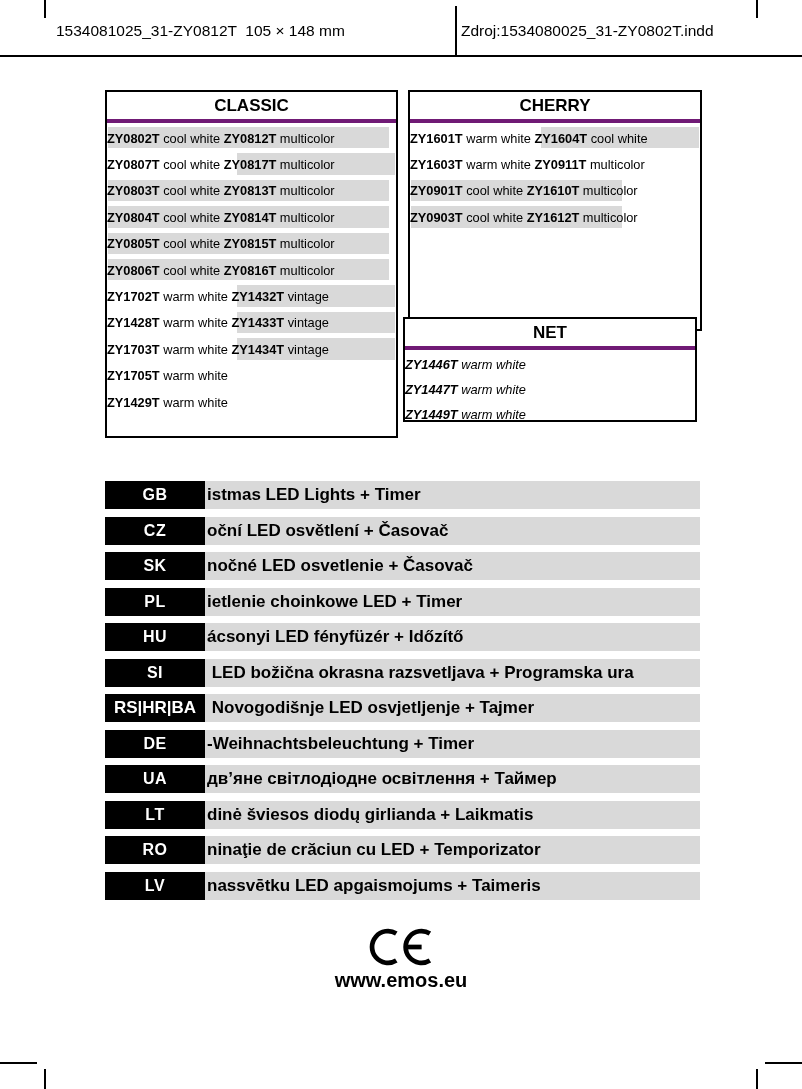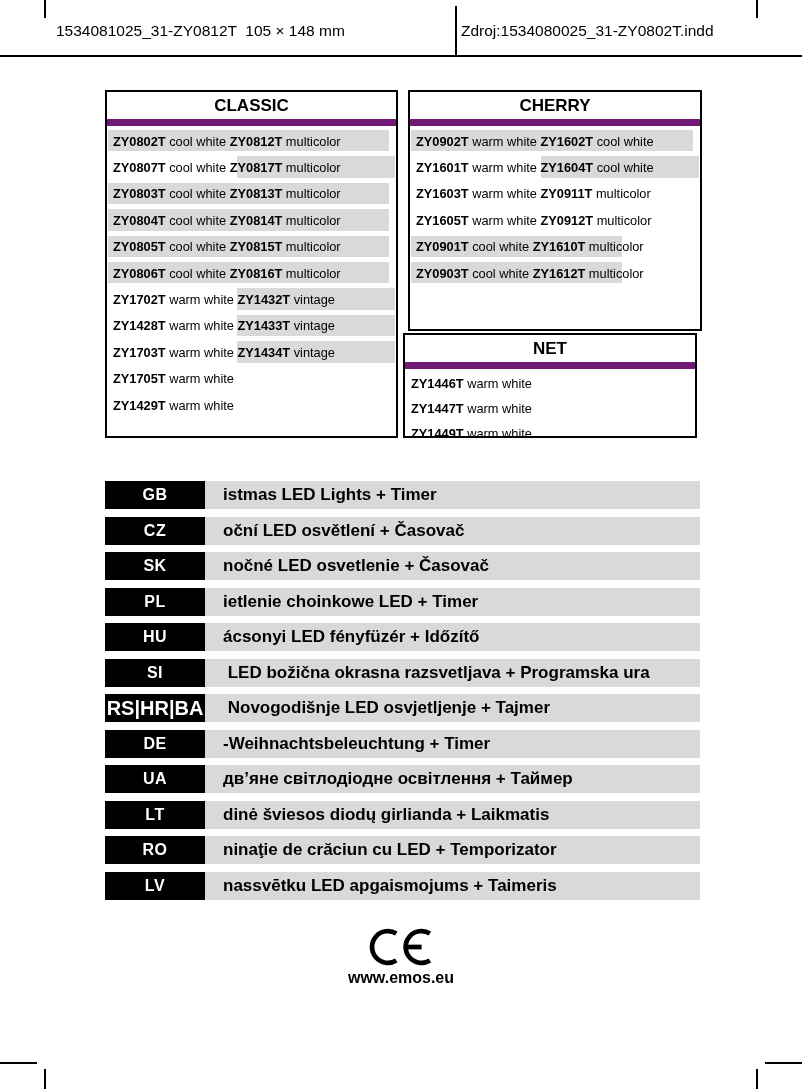--- a/index.html
+++ b/index.html
@@ -5,41 +5,41 @@
   html,body{margin:0;padding:0;background:#fff;}
   .page{position:relative;width:802px;height:1089px;background:#fff;color:#000;
         font-family:"Liberation Sans",sans-serif;overflow:hidden;
         --hl:#d9d9d9;--bar:#d9d9d9;--badge:#000;}
   .mark{position:absolute;background:#000;}
   .slug{position:absolute;font-size:15.5px;white-space:pre;}
   .slug-left{left:56px;top:22px;}
   .slug-right{left:461px;top:22px;}
 
   .table-box{position:absolute;border:2px solid #000;background:#fff;box-sizing:border-box;}
-  .thead{height:27px;border-bottom:7px solid #701a75;display:flex;align-items:center;justify-content:center;
+  .thead{height:27px;border-bottom:4px solid #701a75;display:flex;align-items:center;justify-content:center;
          font-weight:bold;font-size:17px;}
   .rows{padding-top:2px;overflow:hidden;}
-  .prod-row{position:relative;height:26.4px;display:flex;align-items:center;padding-left:6px;font-size:12.8px;}
-  .compact .prod-row{height:25.2px;}
+  .prod-row{position:relative;height:26.4px;display:flex;align-items:center;font-size:12.8px;}
+  .compact .prod-row{height:25.2px;font-style:italic;}
   .prod-row .bg{position:absolute;top:2px;bottom:3px;background:var(--hl);}
   .hl-full .bg{left:1px;right:7px;}
   .hl-right .bg{left:45%;right:1px;}
   .hl-left .bg{left:1px;right:27%;}
   .prod-row .txt{position:relative;white-space:pre;}
   .prod-row .txt b{font-weight:bold;}
 
   .langs{position:absolute;left:105px;top:481px;width:595px;display:flex;flex-direction:column;gap:7.5px;}
   .lang-row{height:28px;display:flex;border-radius:11px;}
   .lang-badge{width:100px;flex:none;background:var(--badge);color:#fff;font-weight:bold;font-size:16px;
               display:flex;align-items:center;justify-content:center;letter-spacing:.5px;}
   .lang-bar{flex:1;background:var(--bar);display:flex;align-items:center;font-weight:bold;font-size:17px;
-            padding-left:18px;white-space:pre;overflow:hidden;}
+            padding-left:2px;white-space:pre;overflow:hidden;}
 
   .ce{position:absolute;left:368px;top:926px;}
-  .site{position:absolute;left:0;top:969px;width:802px;text-align:center;font-weight:bold;font-size:16px;}
+  .site{position:absolute;left:0;top:969px;width:802px;text-align:center;font-weight:bold;font-size:20px;}
 </style>
 </head>
 <body>
 
 <div class="page" style="--hl: #d9d9d9; --bar: #d9d9d9; --badge: #000000;">
 
   <div class="mark" style="left:44px;top:0;width:2px;height:18px"></div>
   <div class="mark" style="left:756px;top:0;width:2px;height:18px"></div>
   <div class="mark" style="left:455px;top:6px;width:2px;height:50px"></div>
   <div class="mark" style="left:0;top:55px;width:802px;height:2px"></div>
@@ -95,46 +95,39 @@
         </div>
         <div class="prod-row hl-none">
           <div class="txt"><b class="code">ZY1429T</b><span class="lbl"> warm white</span></div>
         </div>
       </div>
   </div>
 
   <div class="table-box" style="left:408px;top:90px;width:294px;height:241px">
     <div class="thead">CHERRY</div>
     <div class="rows">
-        <div class="prod-row hl-full">
-          <div class="bg"></div>
-          <div class="txt"><b class="code">ZY0902T</b><span class="lbl"> warm white </span><b class="code">ZY1602T</b><span class="lbl"> cool white</span></div>
-        </div>
         <div class="prod-row hl-right">
           <div class="bg"></div>
           <div class="txt"><b class="code">ZY1601T</b><span class="lbl"> warm white </span><b class="code">ZY1604T</b><span class="lbl"> cool white</span></div>
         </div>
         <div class="prod-row hl-none">
           <div class="txt"><b class="code">ZY1603T</b><span class="lbl"> warm white </span><b class="code">ZY0911T</b><span class="lbl"> multicolor</span></div>
         </div>
-        <div class="prod-row hl-none">
-          <div class="txt"><b class="code">ZY1605T</b><span class="lbl"> warm white </span><b class="code">ZY0912T</b><span class="lbl"> multicolor</span></div>
-        </div>
         <div class="prod-row hl-left">
           <div class="bg"></div>
           <div class="txt"><b class="code">ZY0901T</b><span class="lbl"> cool white </span><b class="code">ZY1610T</b><span class="lbl"> multicolor</span></div>
         </div>
         <div class="prod-row hl-left">
           <div class="bg"></div>
           <div class="txt"><b class="code">ZY0903T</b><span class="lbl"> cool white </span><b class="code">ZY1612T</b><span class="lbl"> multicolor</span></div>
         </div>
       </div>
   </div>
 
-  <div class="table-box compact" style="left:403px;top:333px;width:294px;height:105px">
+  <div class="table-box compact" style="left:403px;top:317px;width:294px;height:105px">
     <div class="thead">NET</div>
     <div class="rows">
         <div class="prod-row hl-none">
           <div class="txt"><b class="code">ZY1446T</b><span class="lbl"> warm white</span></div>
         </div>
         <div class="prod-row hl-none">
           <div class="txt"><b class="code">ZY1447T</b><span class="lbl"> warm white</span></div>
         </div>
         <div class="prod-row hl-none">
           <div class="txt"><b class="code">ZY1449T</b><span class="lbl"> warm white</span></div>
@@ -161,21 +154,21 @@
       </div>
       <div class="lang-row">
         <div class="lang-badge">HU</div>
         <div class="lang-bar">ácsonyi LED fényfüzér + Időzítő</div>
       </div>
       <div class="lang-row">
         <div class="lang-badge">SI</div>
         <div class="lang-bar"> LED božična okrasna razsvetljava + Programska ura</div>
       </div>
       <div class="lang-row">
-        <div class="lang-badge" style="font-size: 20px; letter-spacing: 0px;">RS|HR|BA</div>
+        <div class="lang-badge" style="font-size: 17px; letter-spacing: 0px;">RS|HR|BA</div>
         <div class="lang-bar"> Novogodišnje LED osvjetljenje + Tajmer</div>
       </div>
       <div class="lang-row">
         <div class="lang-badge">DE</div>
         <div class="lang-bar">-Weihnachtsbeleuchtung + Timer</div>
       </div>
       <div class="lang-row">
         <div class="lang-badge">UA</div>
         <div class="lang-bar">дв’яне світлодіодне освітлення + Таймер</div>
       </div>

